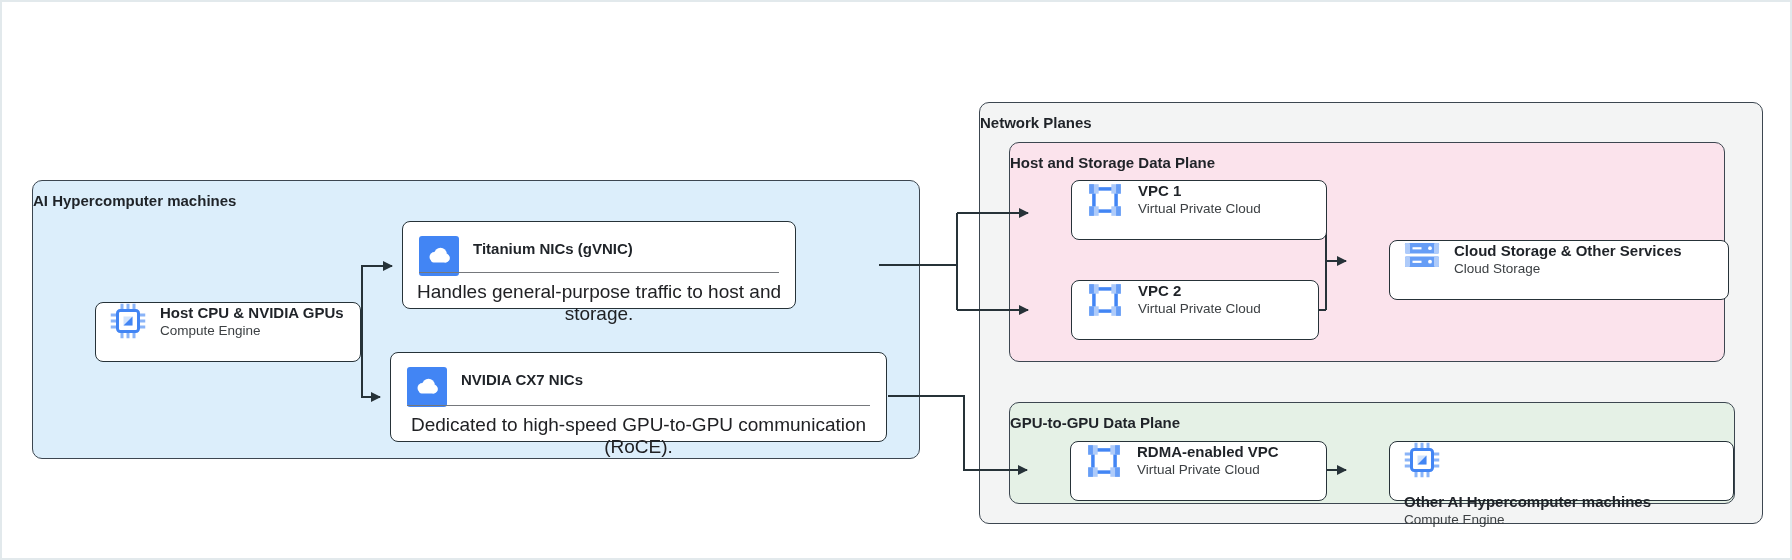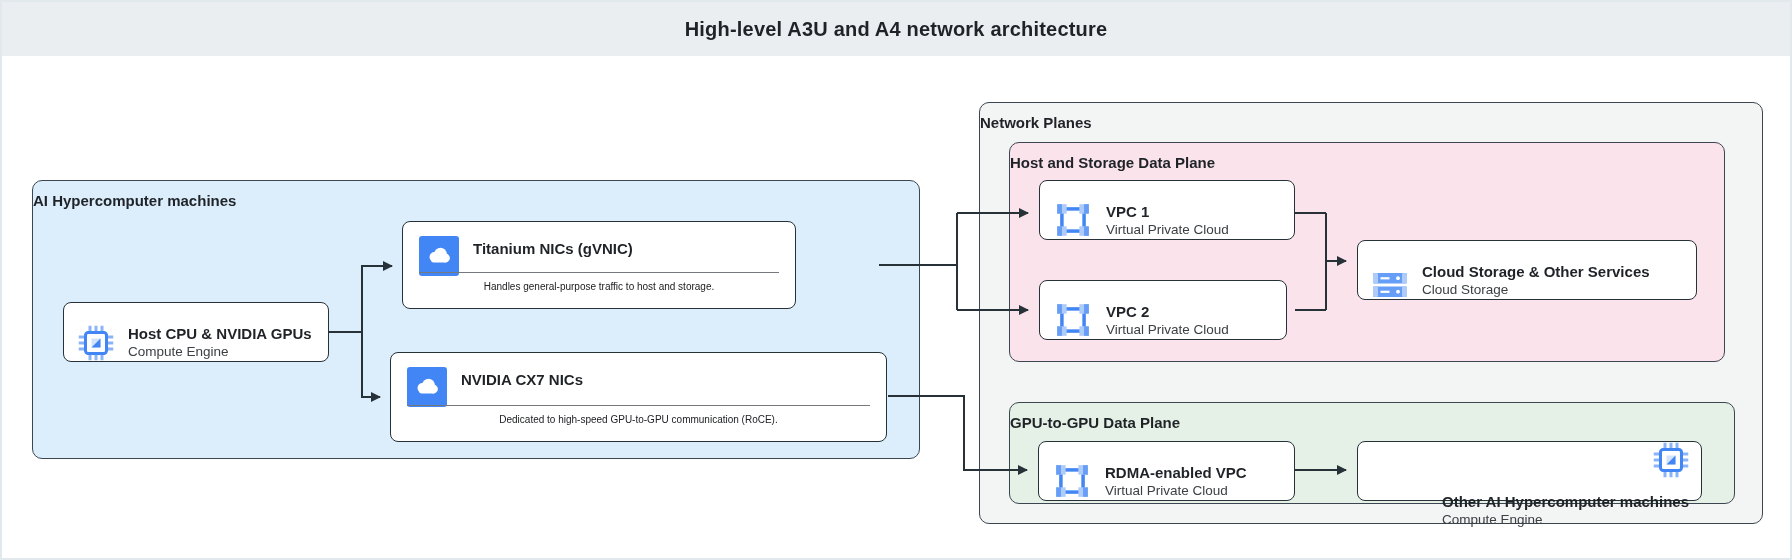--- a/index.html
+++ b/index.html
@@ -17,39 +17,36 @@
   .container .clabel{position:absolute;left:0;right:0;top:11px;text-align:left;font-size:15px;font-weight:700;color:#1f2328;}
   #machines{left:30px;top:178px;width:888px;height:279px;background:#dceefb;}
   #planes{left:977px;top:100px;width:784px;height:422px;background:#f3f4f4;}
   #hostplane{left:1007px;top:140px;width:716px;height:220px;background:#fbe3ec;}
   #gpuplane{left:1007px;top:400px;width:726px;height:102px;background:#e5f1e6;}
   svg.wires{position:absolute;left:0;top:0;z-index:2;}
   .node{
     position:absolute;background:#fff;border:1.6px solid #263238;border-radius:8px;
     box-sizing:border-box;z-index:3;
   }
-  .node.row{display:flex;align-items:flex-end;padding:0 12px 0 14px;gap:14px;}
+  .node.row{display:flex;align-items:flex-start;padding:0 12px 0 14px;gap:14px;margin-left:32px;}
   .ttl{font-size:15px;font-weight:700;color:#1f2328;line-height:19px;white-space:nowrap;}
   .sub{font-size:13.5px;font-weight:400;color:#3c4043;line-height:18px;white-space:nowrap;}
   .nic .icon{position:absolute;left:16px;top:14px;}
   .nic .ttl{position:absolute;left:70px;top:17px;}
   .nic .divider{position:absolute;left:16px;right:16px;height:0;border-top:1.6px solid #75787c;}
-  .nic .caption{position:absolute;left:0;right:0;text-align:center;font-size:10px;color:#202124;}
+  .nic .caption{position:absolute;left:0;right:0;text-align:center;font-size:19px;color:#202124;}
   #titanium .divider{top:50px;} #titanium .caption{top:59px;}
   #cx7 .divider{top:52px;} #cx7 .caption{top:61px;}
   .ic{display:block;}
 </style>
 </head>
 <body>
 
 <div class="page">
 
-  <div class="header">
-    <h1>High-level A3U and A4 network architecture</h1>
-  </div>
 
   <div class="container" id="machines">
     <div class="clabel">AI Hypercomputer machines</div>
   </div>
   <div class="container" id="planes">
     <div class="clabel">Network Planes</div>
   </div>
   <div class="container" id="hostplane">
     <div class="clabel">Host and Storage Data Plane</div>
   </div>

